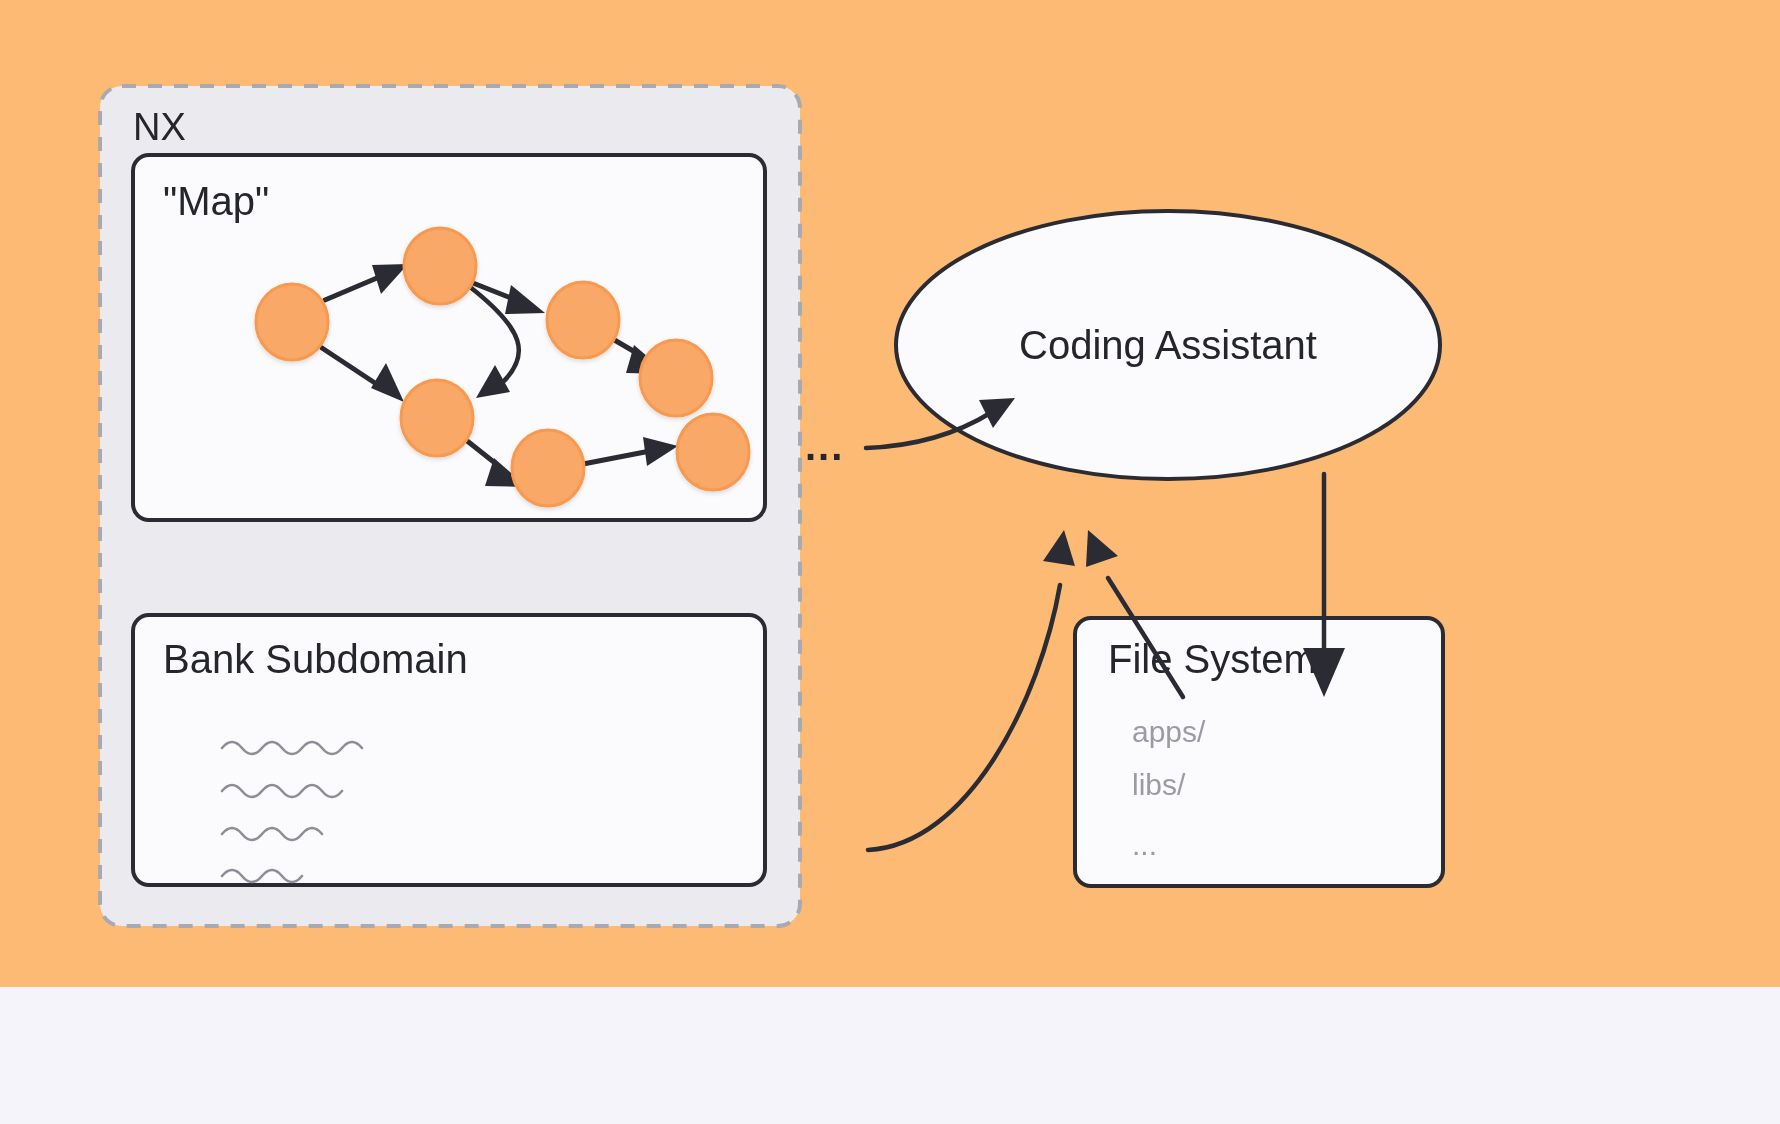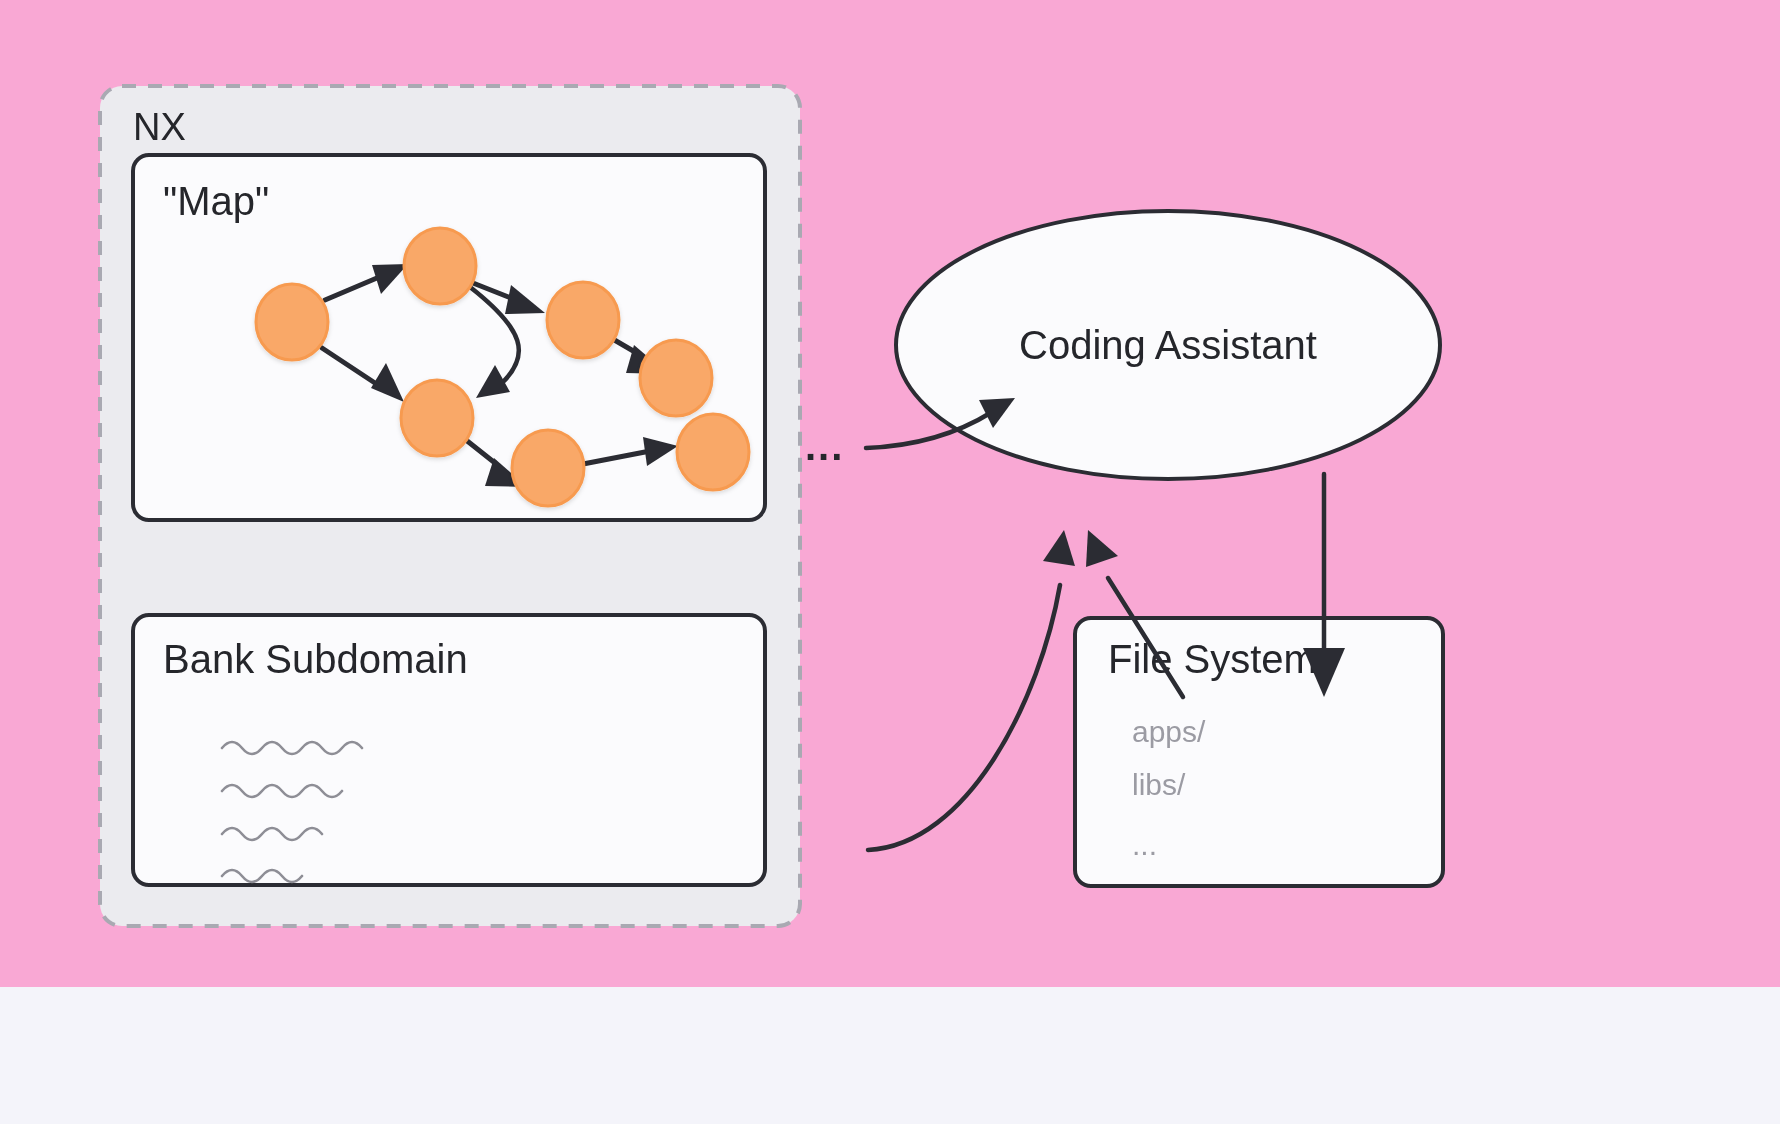--- a/index.html
+++ b/index.html
@@ -4,21 +4,21 @@
 <style>
   html, body {
     margin: 0;
     padding: 0;
     background: #f4f4fa;
   }
   #stage {
     position: relative;
     width: 1780px;
     height: 987px;
-    background: #f9a8d4;
+    background: #fdba74;
     overflow: hidden;
     font-family: "Liberation Sans", sans-serif;
   }
   svg.layer {
     position: absolute;
     top: 0; left: 0;
     width: 1780px;
     height: 1124px;
   }
   .txt-nx {

